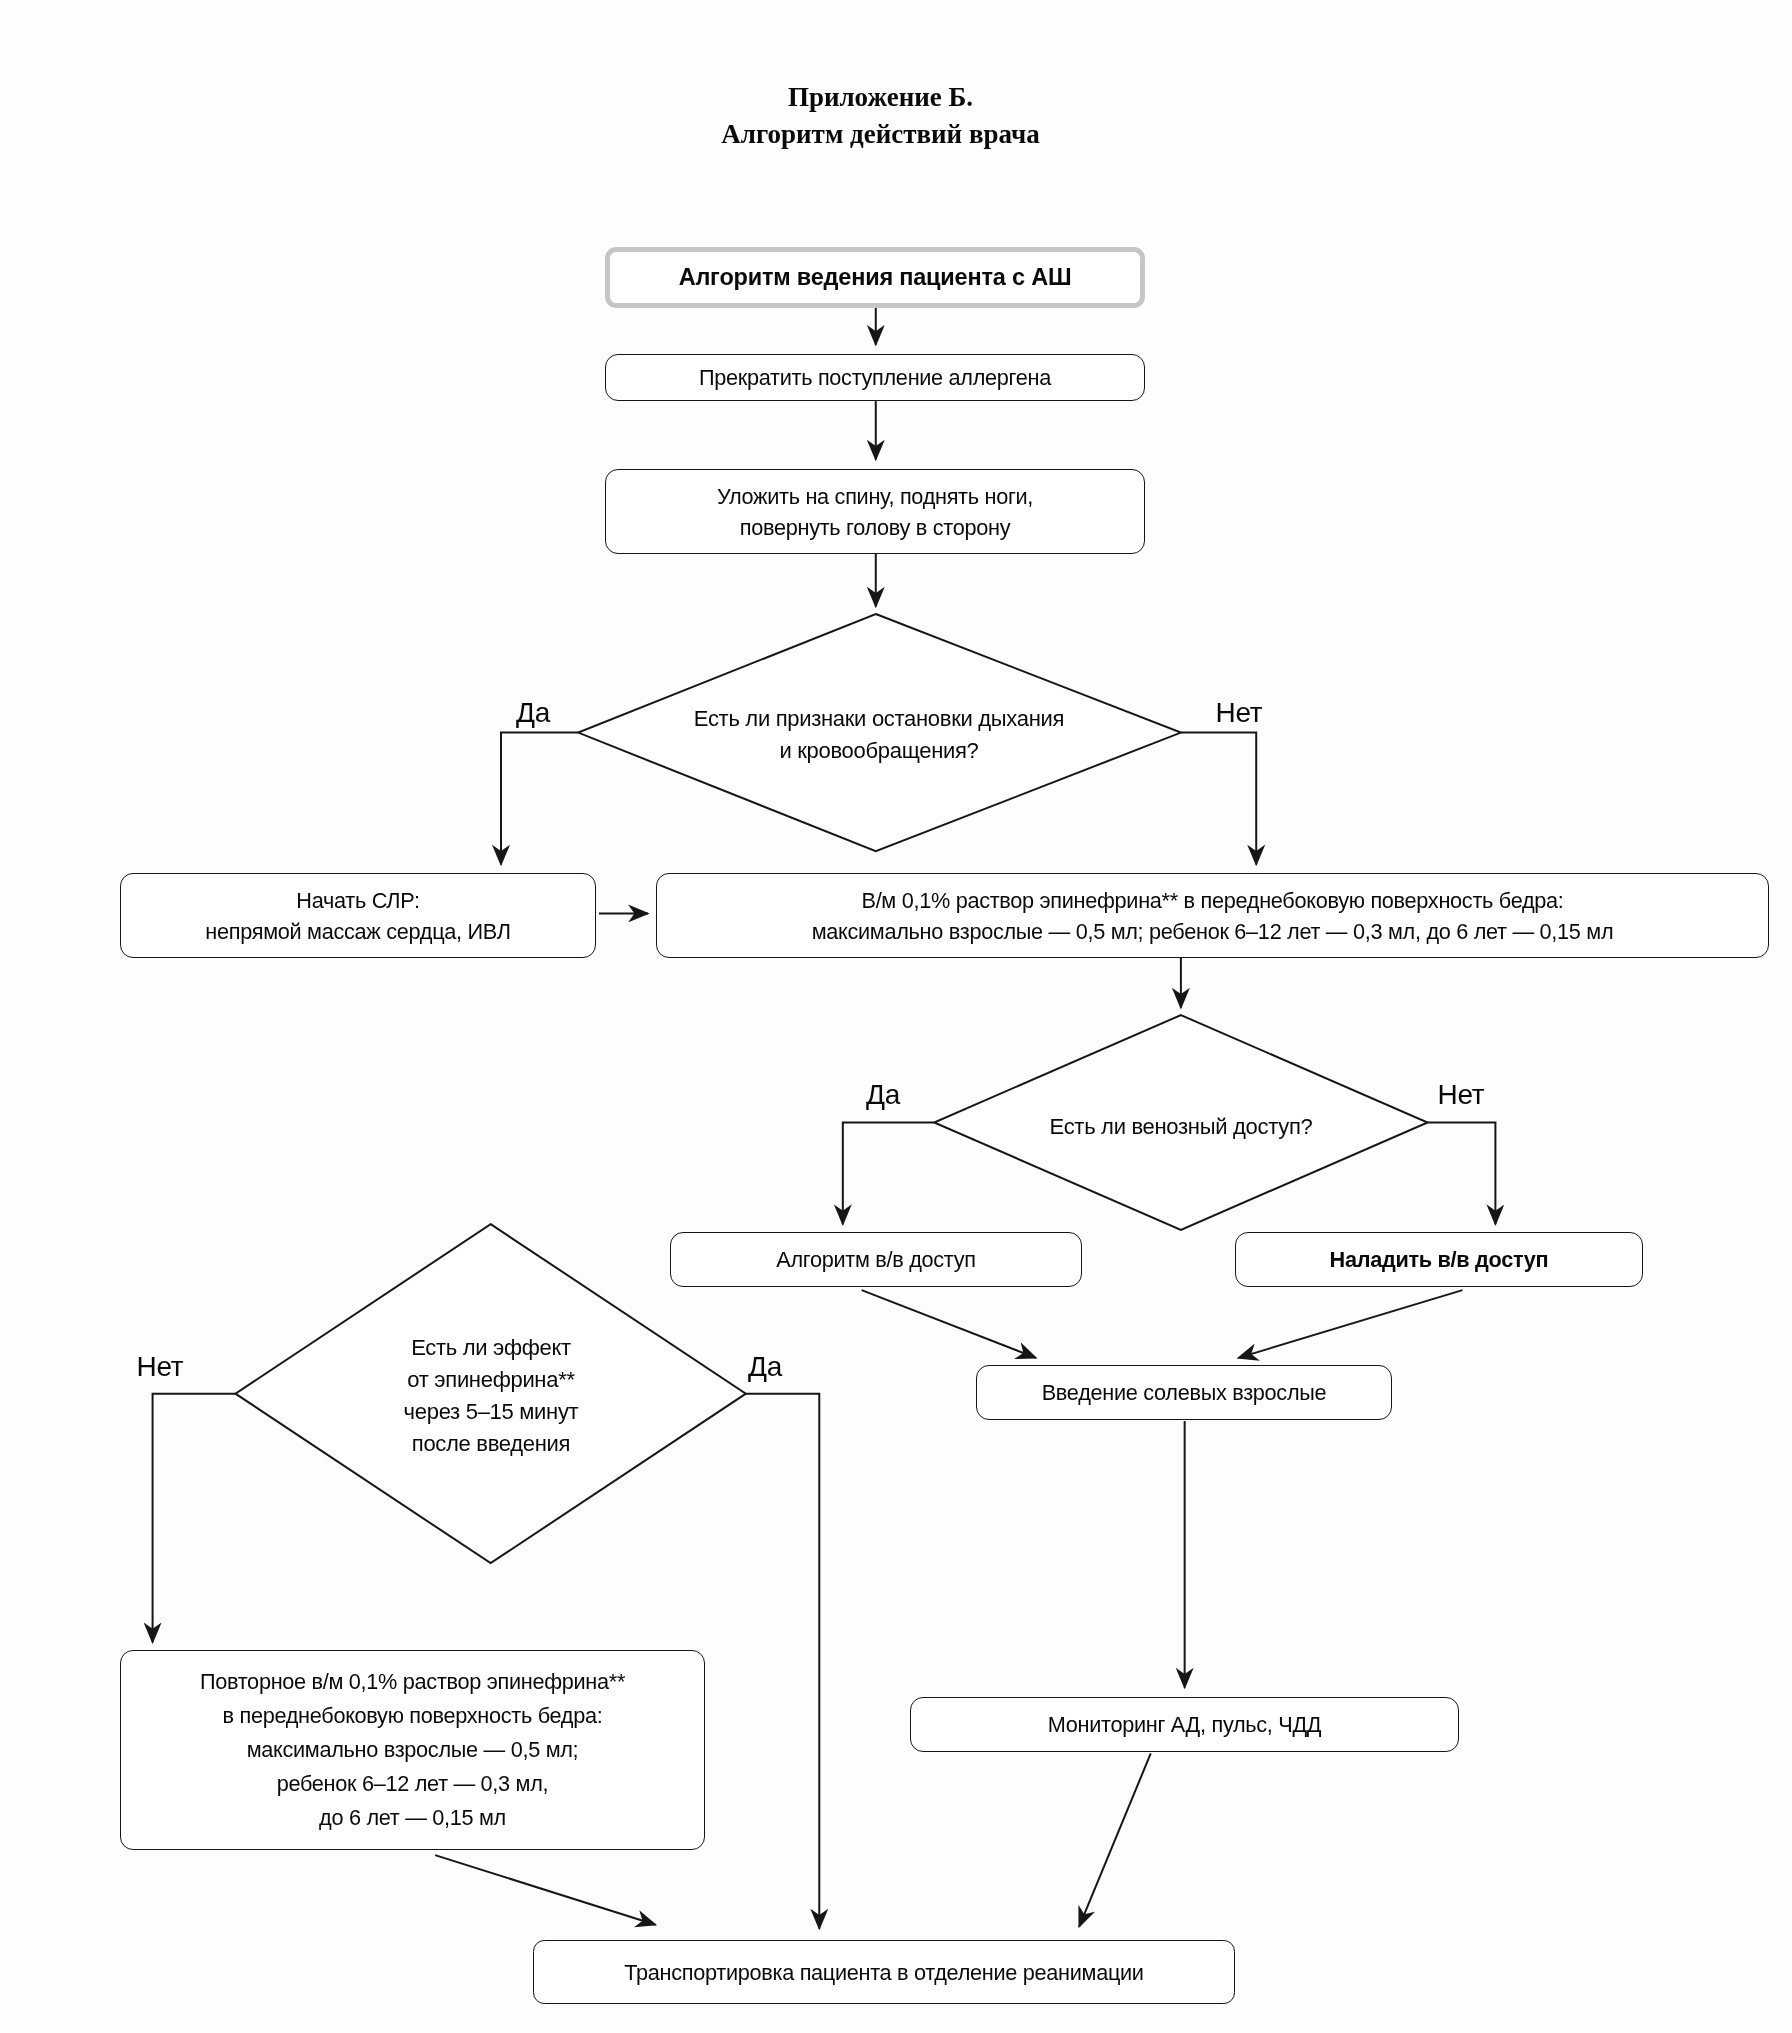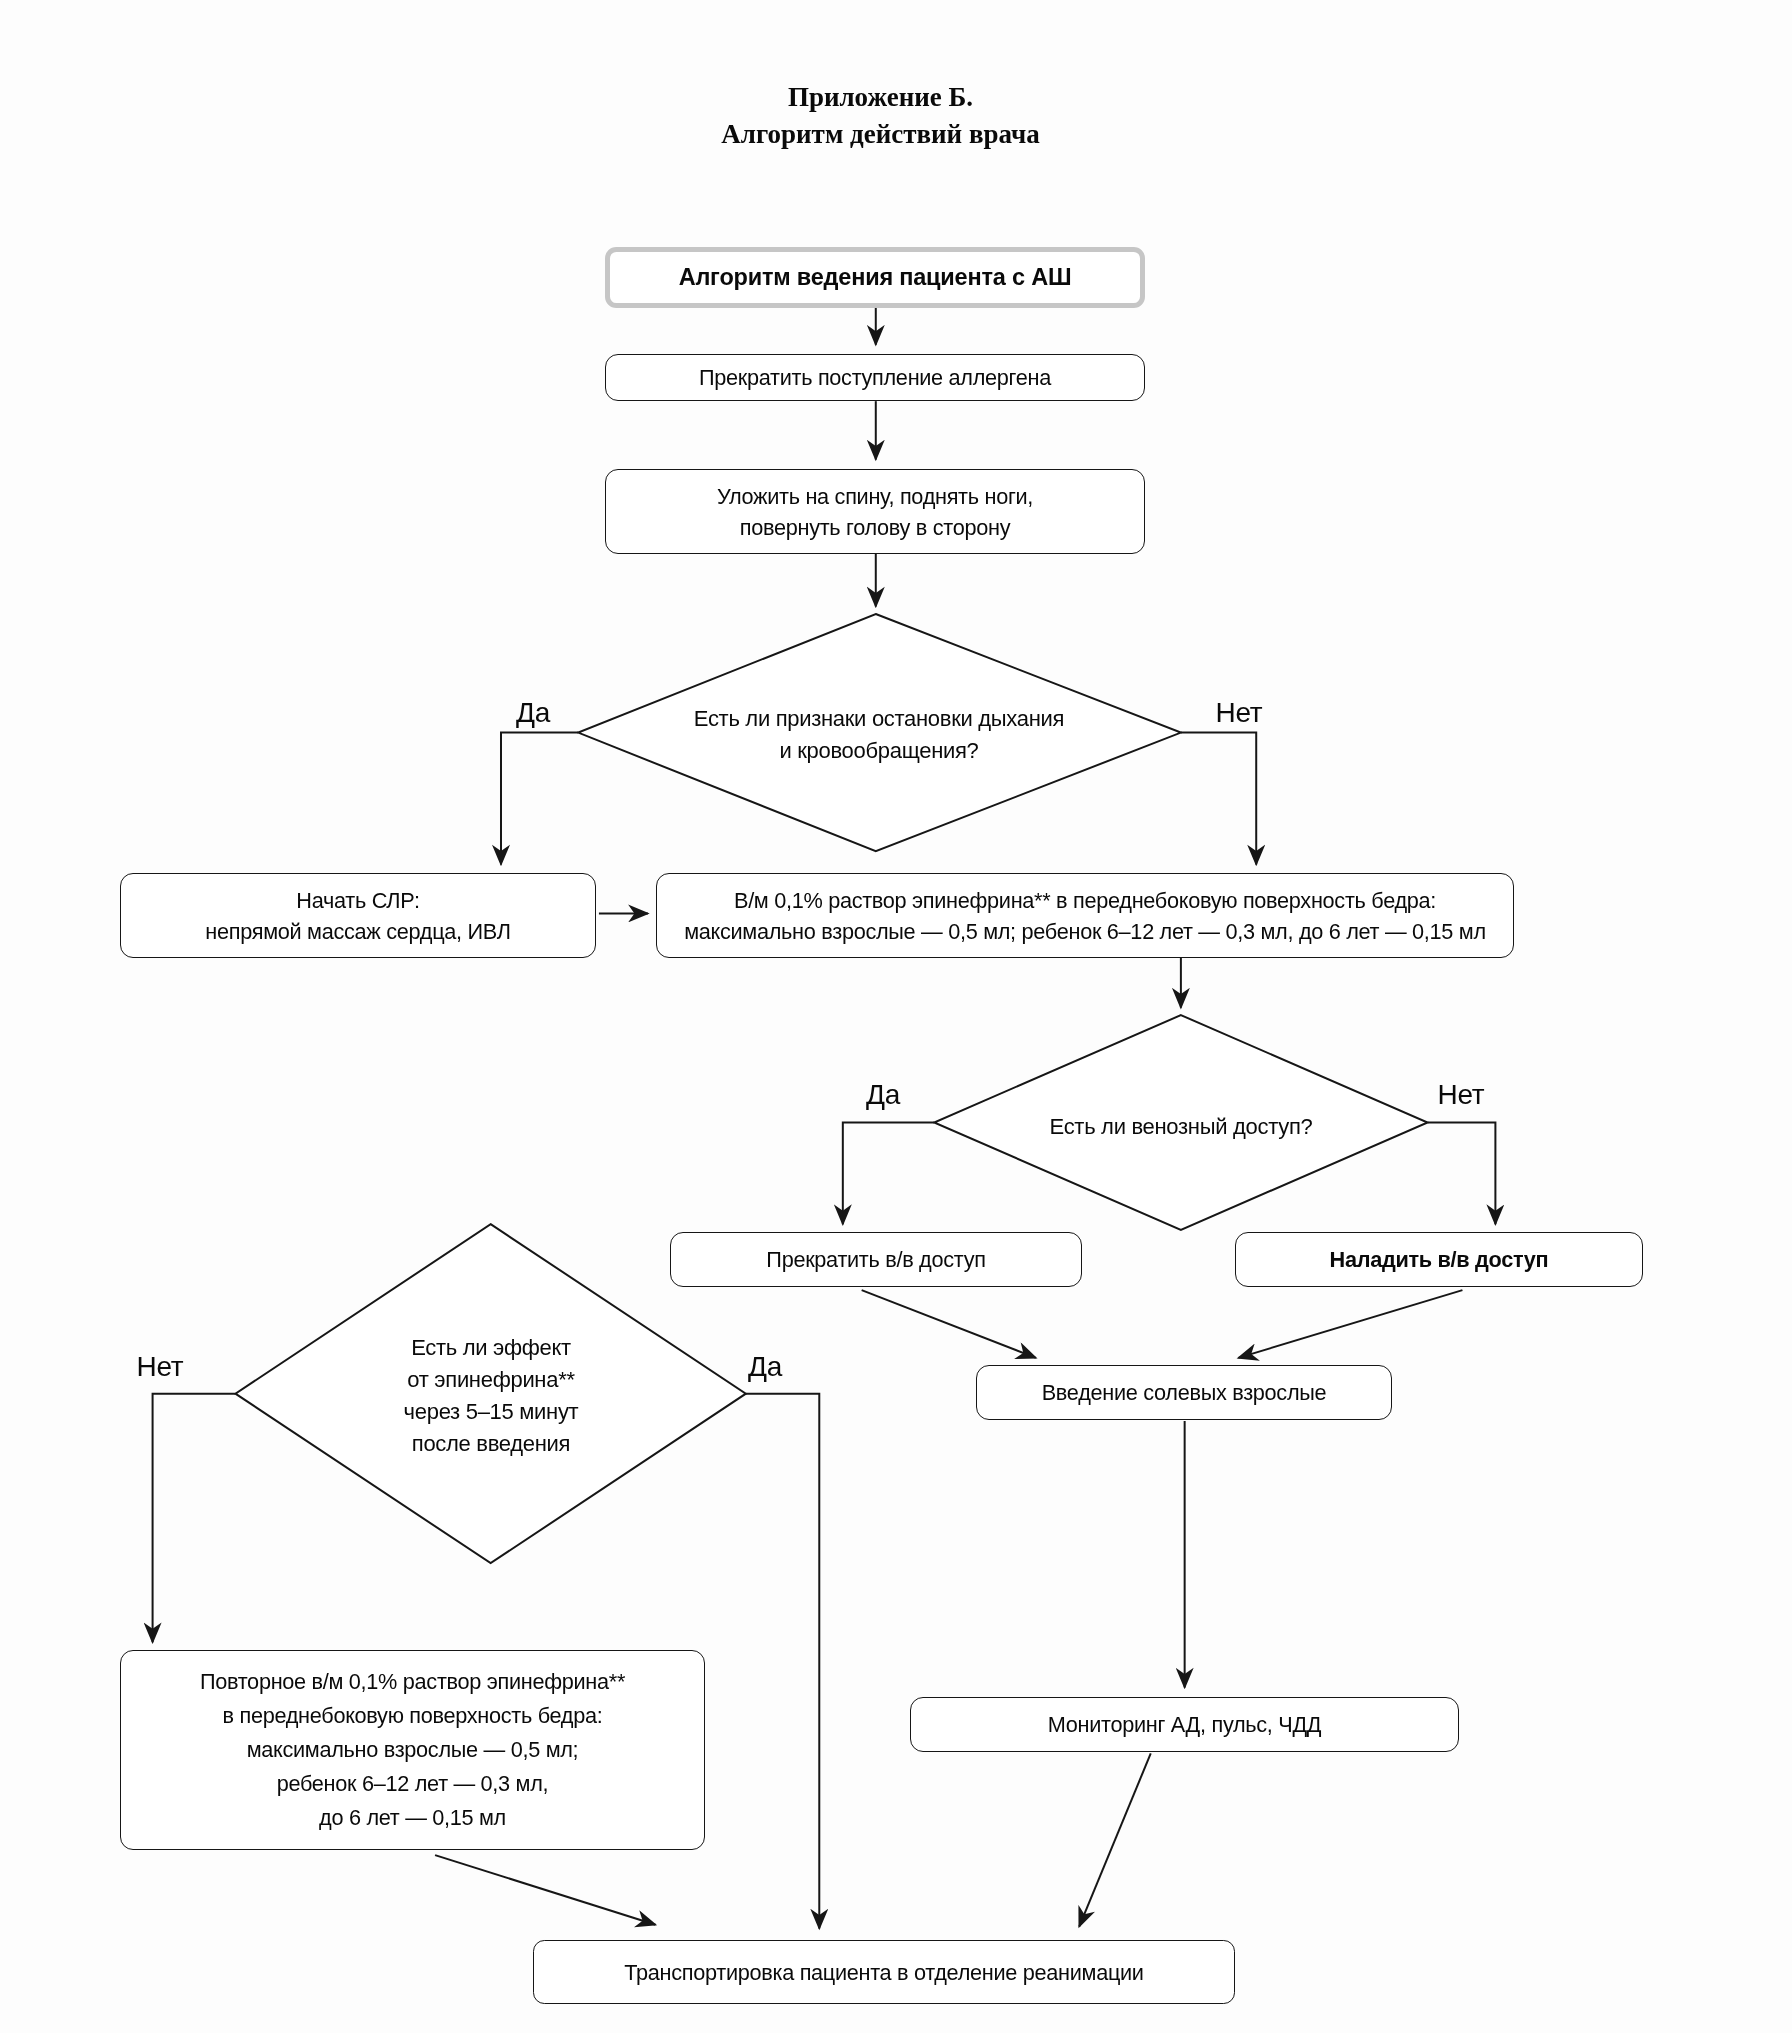--- a/index.html
+++ b/index.html
@@ -117,33 +117,33 @@
     <div>и кровообращения?</div>
   </div>
   <div class="branch-label" style="left:533px;top:713px;">Да</div>
   <div class="branch-label" style="left:1239px;top:713px;">Нет</div>
 
   <div class="node" style="left:120px;top:873px;width:476px;height:85px;">
     <div>Начать СЛР:</div>
     <div>непрямой массаж сердца, ИВЛ</div>
   </div>
 
-  <div class="node" style="left:656px;top:873px;width:858px;height:85px;">
+  <div class="node" style="left:656px;top:873px;width:1113px;height:85px;">
     <div>В/м 0,1% раствор эпинефрина** в переднебоковую поверхность бедра:</div>
     <div>максимально взрослые — 0,5 мл; ребенок 6–12 лет — 0,3 мл, до 6 лет — 0,15 мл</div>
   </div>
 
   <div class="dtext" style="left:1181px;top:1127px;">
     <div>Есть ли венозный доступ?</div>
   </div>
   <div class="branch-label" style="left:883px;top:1095px;">Да</div>
   <div class="branch-label" style="left:1461px;top:1095px;">Нет</div>
 
   <div class="node" style="left:670px;top:1232px;width:412px;height:55px;">
-    <div>Прекратить в/в доступ</div>
+    <div>Алгоритм в/в доступ</div>
   </div>
 
   <div class="node" style="left:1235px;top:1232px;width:408px;height:55px;font-weight:bold;">
     <div>Наладить в/в доступ</div>
   </div>
 
   <div class="node" style="left:976px;top:1365px;width:416px;height:55px;">
     <div>Введение солевых взрослые</div>
   </div>
 

